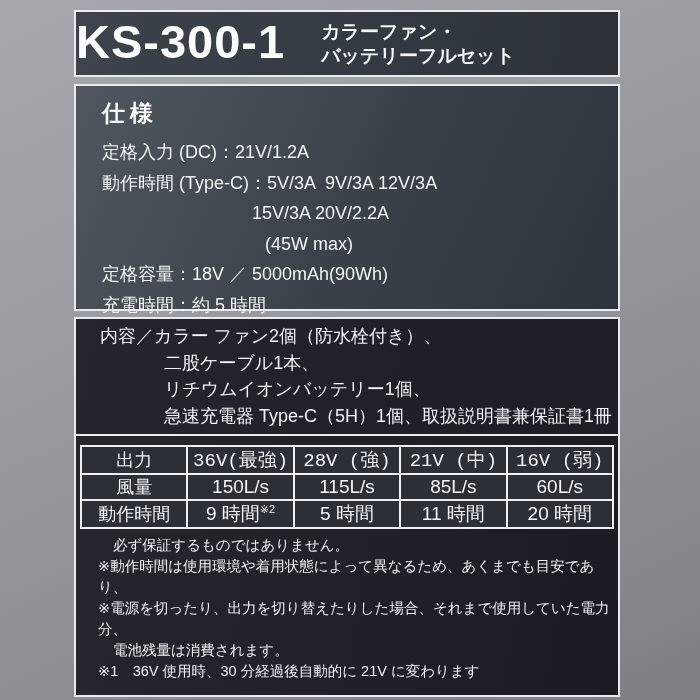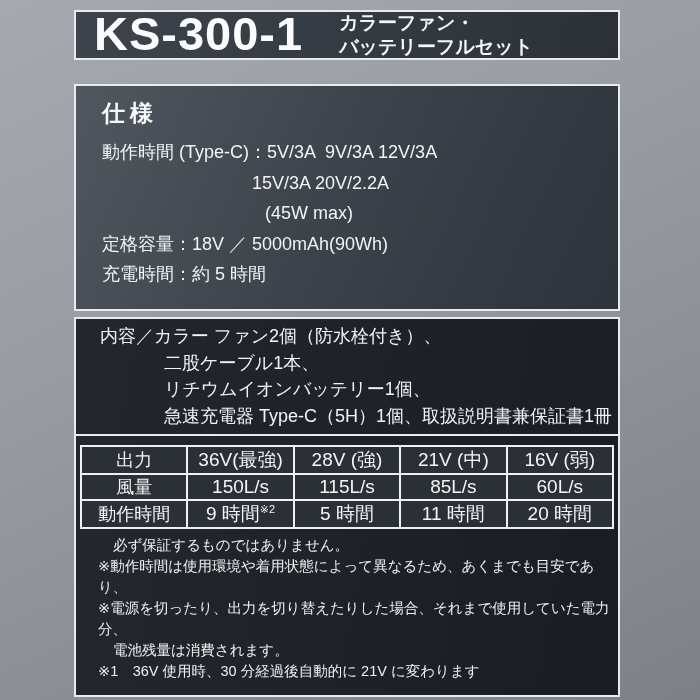--- a/index.html
+++ b/index.html
@@ -18,25 +18,24 @@
   }
   .block {
     position: absolute;
     left: 74px;
     width: 546px;
     border: 2px solid #e9ecee;
   }
   
   .header-block {
     top: 10px;
-    height: 50px;
+    height: 67px;
     background: linear-gradient(100deg, #3e444b 0%, #343a41 55%, #2b3137 100%);
     display: flex;
     align-items: center;
-    padding-left: 18px;
   }
   .model-name {
     font-size: 47px;
     font-weight: bold;
     letter-spacing: 1px;
     color: #fbfcfd;
     line-height: 1;
     padding-bottom: 4px;
     white-space: nowrap;
   }
@@ -99,21 +98,21 @@
   .spec-table td {
     border: 2.5px solid #eef0f2;
     background: #2b3036;
     text-align: center;
     vertical-align: middle;
     font-size: 19px;
     color: #f3f5f6;
     height: 25px;
     white-space: nowrap;
   }
-  .spec-table tr:first-child td { height: 24px; }
+  .spec-table tr:first-child td { height: 24px; font-family: Liberation Mono, monospace; }
   .spec-table td.row-label { font-size: 18px; }
   .spec-table sup {
     font-size: 11px;
     vertical-align: super;
     line-height: 0;
   }
   .notes {
     margin-top: 6px;
     padding-left: 18px;
   }
@@ -133,20 +132,21 @@
   <div class="block header-block">
     <div class="model-name">KS-300-1</div>
     <div class="subtitle">
       <div>カラーファン・</div>
       <div>バッテリーフルセット</div>
     </div>
   </div>
 
   <div class="block specs-block">
     <div class="specs-heading">仕様</div>
+    <div class="spec-line">定格入力 (DC)：21V/1.2A</div>
     <div class="spec-line">動作時間 (Type-C)：5V/3A  9V/3A 12V/3A</div>
     <div class="spec-line indent-1">15V/3A 20V/2.2A</div>
     <div class="spec-line indent-2">(45W max)</div>
     <div class="spec-line">定格容量：18V ／ 5000mAh(90Wh)</div>
     <div class="spec-line">充電時間：約 5 時間</div>
   </div>
 
   <div class="block contents-block">
     <div class="contents-line">内容／カラー ファン2個（防水栓付き）、</div>
     <div class="contents-line indent-1">二股ケーブル1本、</div>

